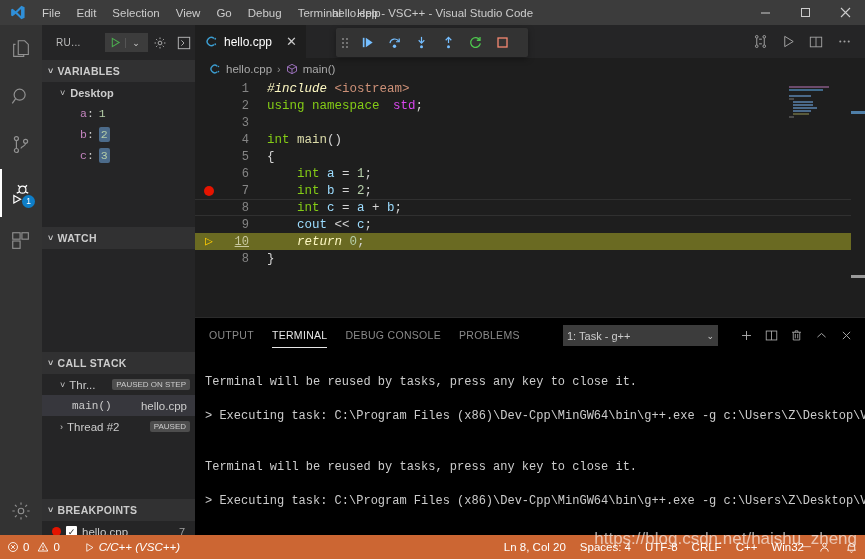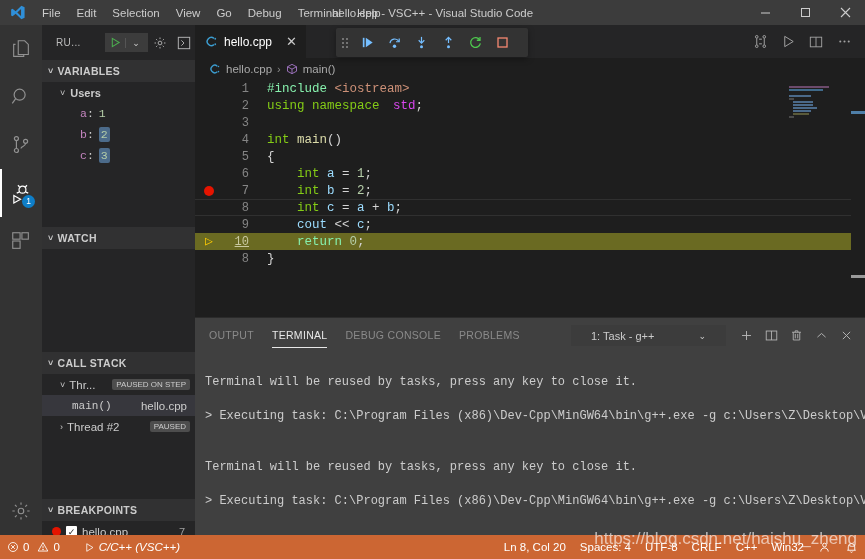--- a/index.html
+++ b/index.html
@@ -130,52 +130,52 @@
   .gutter-num { width: 26px; text-align: right; color: #858585; font-size: 12px; padding-right: 0px; }
   .code-text { padding-left: 18px; white-space: pre; }
   .code-line.exec { background: #6a6a22; }
   .code-line.exec .gutter-num { color: #c8c8a0; text-decoration: underline; }
   .code-line.cur-top { border-top: 1px solid #303030; }
   .code-line.cur-bot { border-bottom: 1px solid #303030; }
   .bp-marker { width: 10px; height: 10px; border-radius: 50%; background: #e51400; }
   .exec-marker { color: #ffcc00; font-size: 13px; font-weight: bold; line-height: 1; }
 
   
-  .k-pre  { color: #86efac; }   
+  .k-pre  { color: #fef9c3; font-style: italic; }   
   .k-str  { color: #ce9178; }   
   .k-key  { color: #84cc16; }   
   .k-ns   { color: #d946ef; margin-left: 6px; }   
   .k-id   { color: #9cdcfe; }   
   .k-num  { color: #b5cea8; }   
   .k-op   { color: #d4d4d4; }
   .k-fn   { color: #dcdcaa; }
   .k-punc { color: #d4d4d4; }
 
   .minimap { position: absolute; right: 14px; top: 0; width: 62px; height: 237px; }
   .mm-line { height: 2px; margin-bottom: 1px; }
   .editor-scroll {
     position: absolute; right: 0; top: 0; width: 14px; height: 237px; background: #1e1e1e;
   }
   .overview-mark { position: absolute; right: 0; width: 14px; height: 3px; background: #888; }
 
   
-  .panel { position: absolute; left: 0; right: 0; bottom: 0; height: 218px; background: #404040; border-top: 1px solid #2b2b2b;}
+  .panel { position: absolute; left: 0; right: 0; bottom: 0; height: 218px; background: #000000; border-top: 1px solid #2b2b2b;}
   .panel-head { height: 35px; display: flex; align-items: center; padding-left: 14px; }
   .panel-tab {
     font-size: 10.5px; color: #8a8a8a; margin-right: 18px; letter-spacing: .3px;
     padding-bottom: 2px; position: relative; cursor: pointer;
   }
   .panel-tab.active { color: #e7e7e7; }
   .panel-tab.active::after {
     content: ''; position: absolute; left: 0; right: 0; bottom: -5px; height: 1px; background: #e7e7e7;
   }
   .panel-actions { margin-left: auto; display: flex; align-items: center; gap: 0px; padding-right: 6px; }
   .term-select {
     background: #3c3c3c; color: #cccccc; font-size: 11px; height: 21px; width: 155px;
-    display: flex; align-items: center; padding: 0 20px; margin-right: 8px;
+    display: flex; align-items: center; padding: 0 4px; margin-right: 16px;
   }
   .term-select .chev { margin-left: auto; font-size: 9px; }
   .panel-btn { width: 25px; height: 25px; display: flex; align-items: center; justify-content: center; opacity: .85; font-size: 13px; }
 
   .term-body {
     padding: 4px 0 0 10px; font-family: "Liberation Mono", monospace;
     font-size: 12px; color: #cccccc; line-height: 17px;
   }
   .term-line { white-space: pre; height: 17px; }
 
@@ -330,21 +330,21 @@
       </span>
     </div>
 
     <div class="pane-header">
       <span class="tw">˅</span>
       <span>VARIABLES</span>
     </div>
     <div class="pane-body" style="height:145px;">
       <div class="var-row var-locals">
         <span class="tw">˅</span>
-        <span>Users</span>
+        <span>Desktop</span>
       </div>
       <div class="var-row">
         <span class="var-name">a</span>
         <span class="var-colon">:</span>
         <span class="var-val">1</span>
       </div>
       <div class="var-row">
         <span class="var-name">b</span>
         <span class="var-colon">:</span>
         <span class="var-val changed">2</span>

